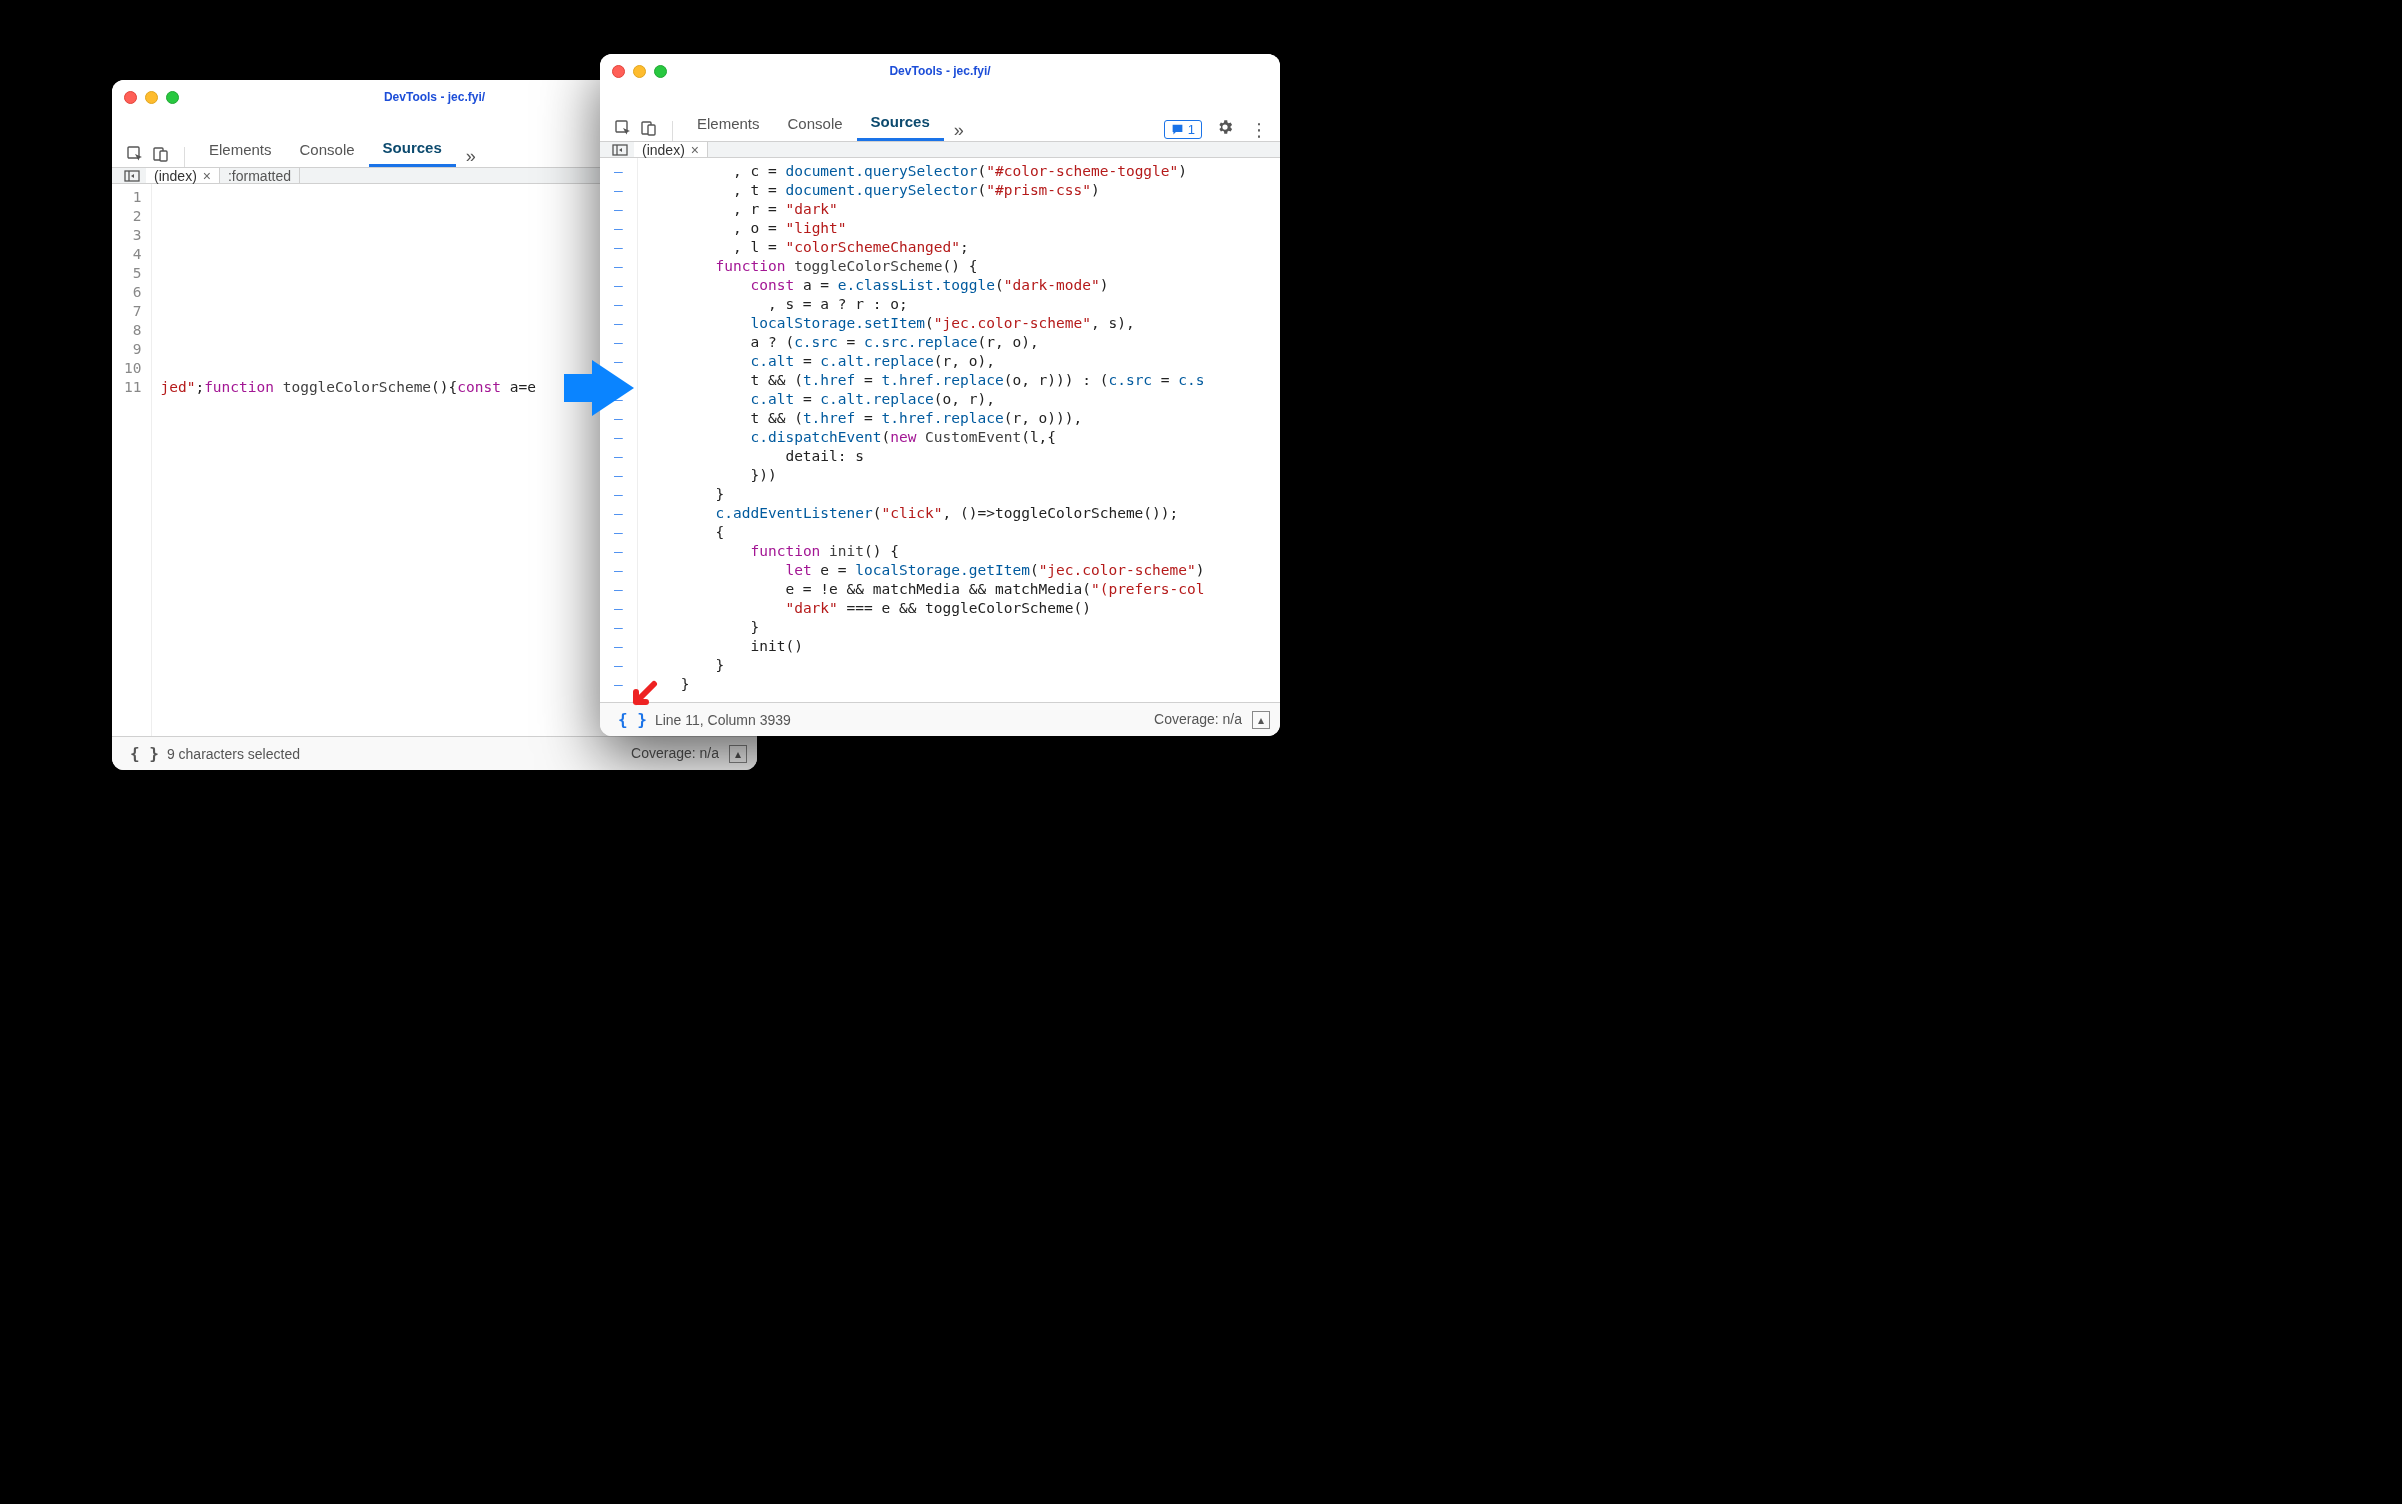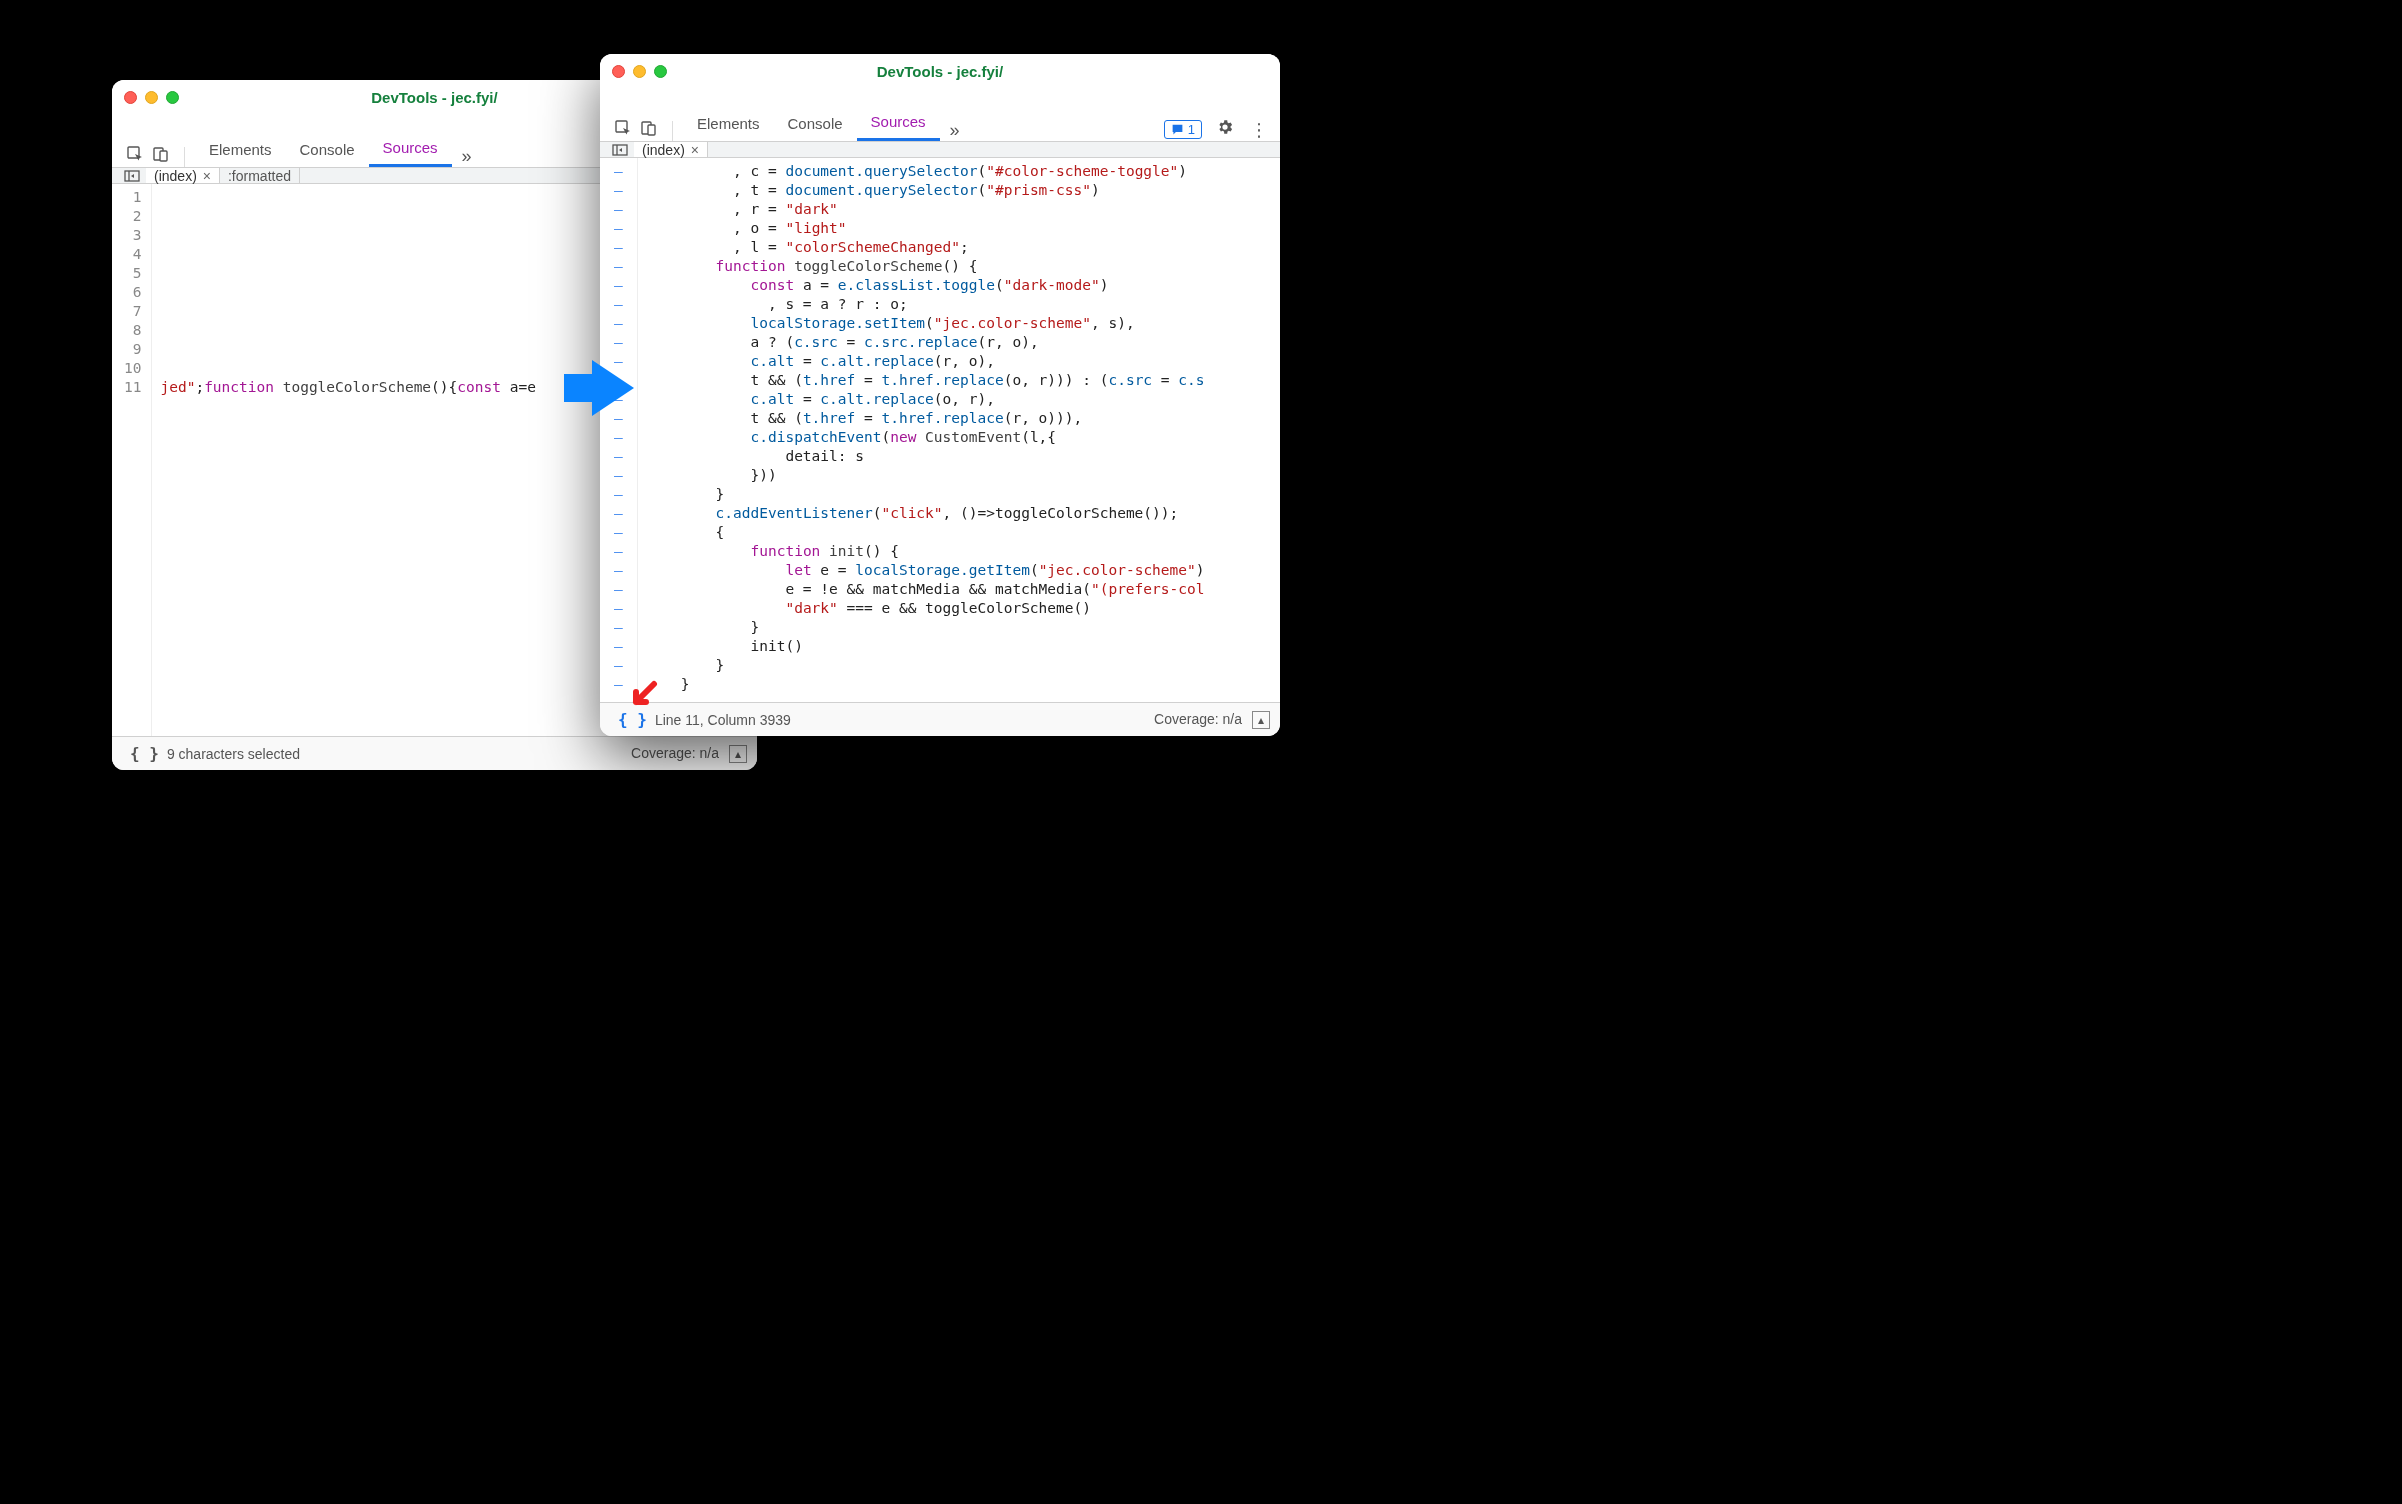--- a/index.html
+++ b/index.html
@@ -35,22 +35,22 @@
   }
   .tl { width: 13px; height: 13px; border-radius: 50%; }
   .tl.red { background: #ff5f57; border: 1px solid #e14239; }
   .tl.yellow { background: #febc2e; border: 1px solid #e0a51e; }
   .tl.green { background: #28c840; border: 1px solid #20a733; }
   .titlebar-title {
     position: absolute;
     left: 0; right: 0;
     text-align: center;
     font-weight: 600;
-    font-size: 15px;
-    color: #15803d;
+    font-size: 12px;
+    color: #1d4ed8;
     pointer-events: none;
   }
   .toolbar {
     height: 36px;
     display: flex;
     align-items: flex-end;
     padding: 0 10px;
     border-bottom: 1px solid #d0d0d0;
     background: #fff;
     flex-shrink: 0;
@@ -68,21 +68,21 @@
   .tb-sep { width: 1px; height: 20px; background: #ddd; margin: 0 10px; }
   .tb-tab {
     padding: 0 14px;
     height: 36px;
     display: inline-flex;
     align-items: center;
     color: #555;
     font-size: 15px;
     cursor: pointer;
   }
-  .tb-tab.active { color: #a21caf; border-bottom: 3px solid #1a73e8; font-weight:400; }
+  .tb-tab.active { color: #0c4a6e; border-bottom: 3px solid #1a73e8; font-weight:700; }
   .tb-more {
     padding: 0 10px;
     color: #555;
     font-size: 18px;
   }
   .tb-right { margin-left: auto; display: flex; align-items: center; gap: 12px; }
   .msg-badge {
     display: inline-flex; align-items: center; gap: 4px;
     border: 1px solid #1a73e8; color: #1a73e8;
     padding: 1px 6px; border-radius: 3px; font-size: 13px;

